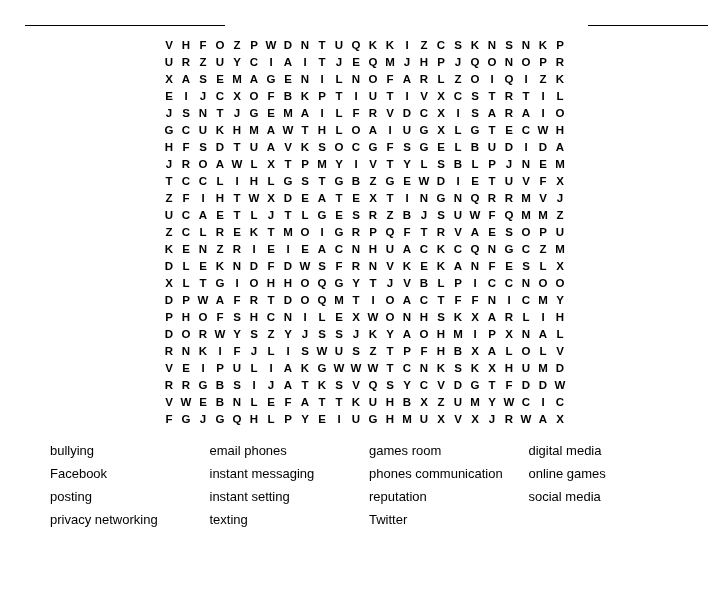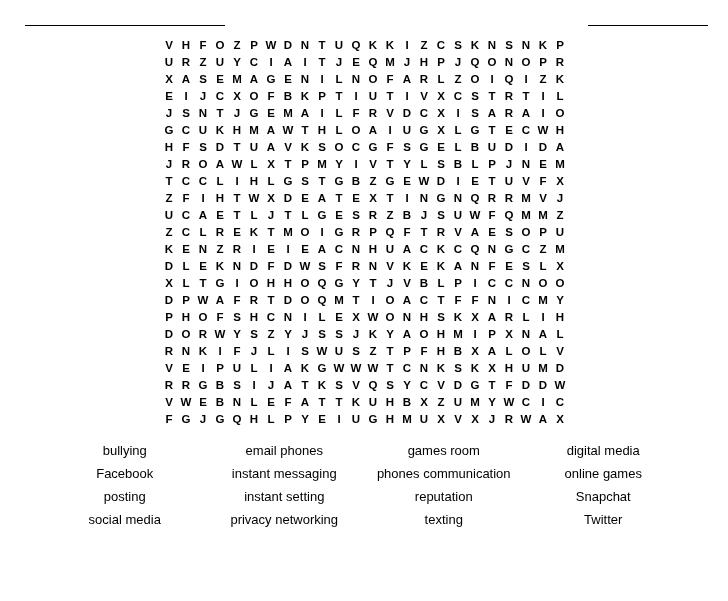--- a/index.html
+++ b/index.html
@@ -65,21 +65,21 @@
     }
     .word-list {
       display: grid;
       grid-template-columns: repeat(4, 1fr);
       gap: 4px 10px;
       padding: 0 30px;
       font-size: 13px;
       font-family: Arial, sans-serif;
     }
     .word-item {
-      text-align: center;
+      text-align: left;
       padding: 2px 0;
     }
   </style>
 </head>
 <body>
 
 <div class="top-bar">
   <div class="name-line">
     <span></span>
     <span class="name-underline"></span>
@@ -654,21 +654,20 @@
     <div class="word-item">email phones</div>
     <div class="word-item">games room</div>
     <div class="word-item">digital media</div>
     <div class="word-item">Facebook</div>
     <div class="word-item">instant messaging</div>
     <div class="word-item">phones communication</div>
     <div class="word-item">online games</div>
     <div class="word-item">posting</div>
     <div class="word-item">instant setting</div>
     <div class="word-item">reputation</div>
-    <div class="word-item">Snapchat</div>
     <div class="word-item">social media</div>
     <div class="word-item">privacy networking</div>
     <div class="word-item">texting</div>
     <div class="word-item">Twitter</div>
     <div class="word-item"></div>
     <div class="word-item"></div>
     <div class="word-item"></div>
   </div>
 
 </body></html>

